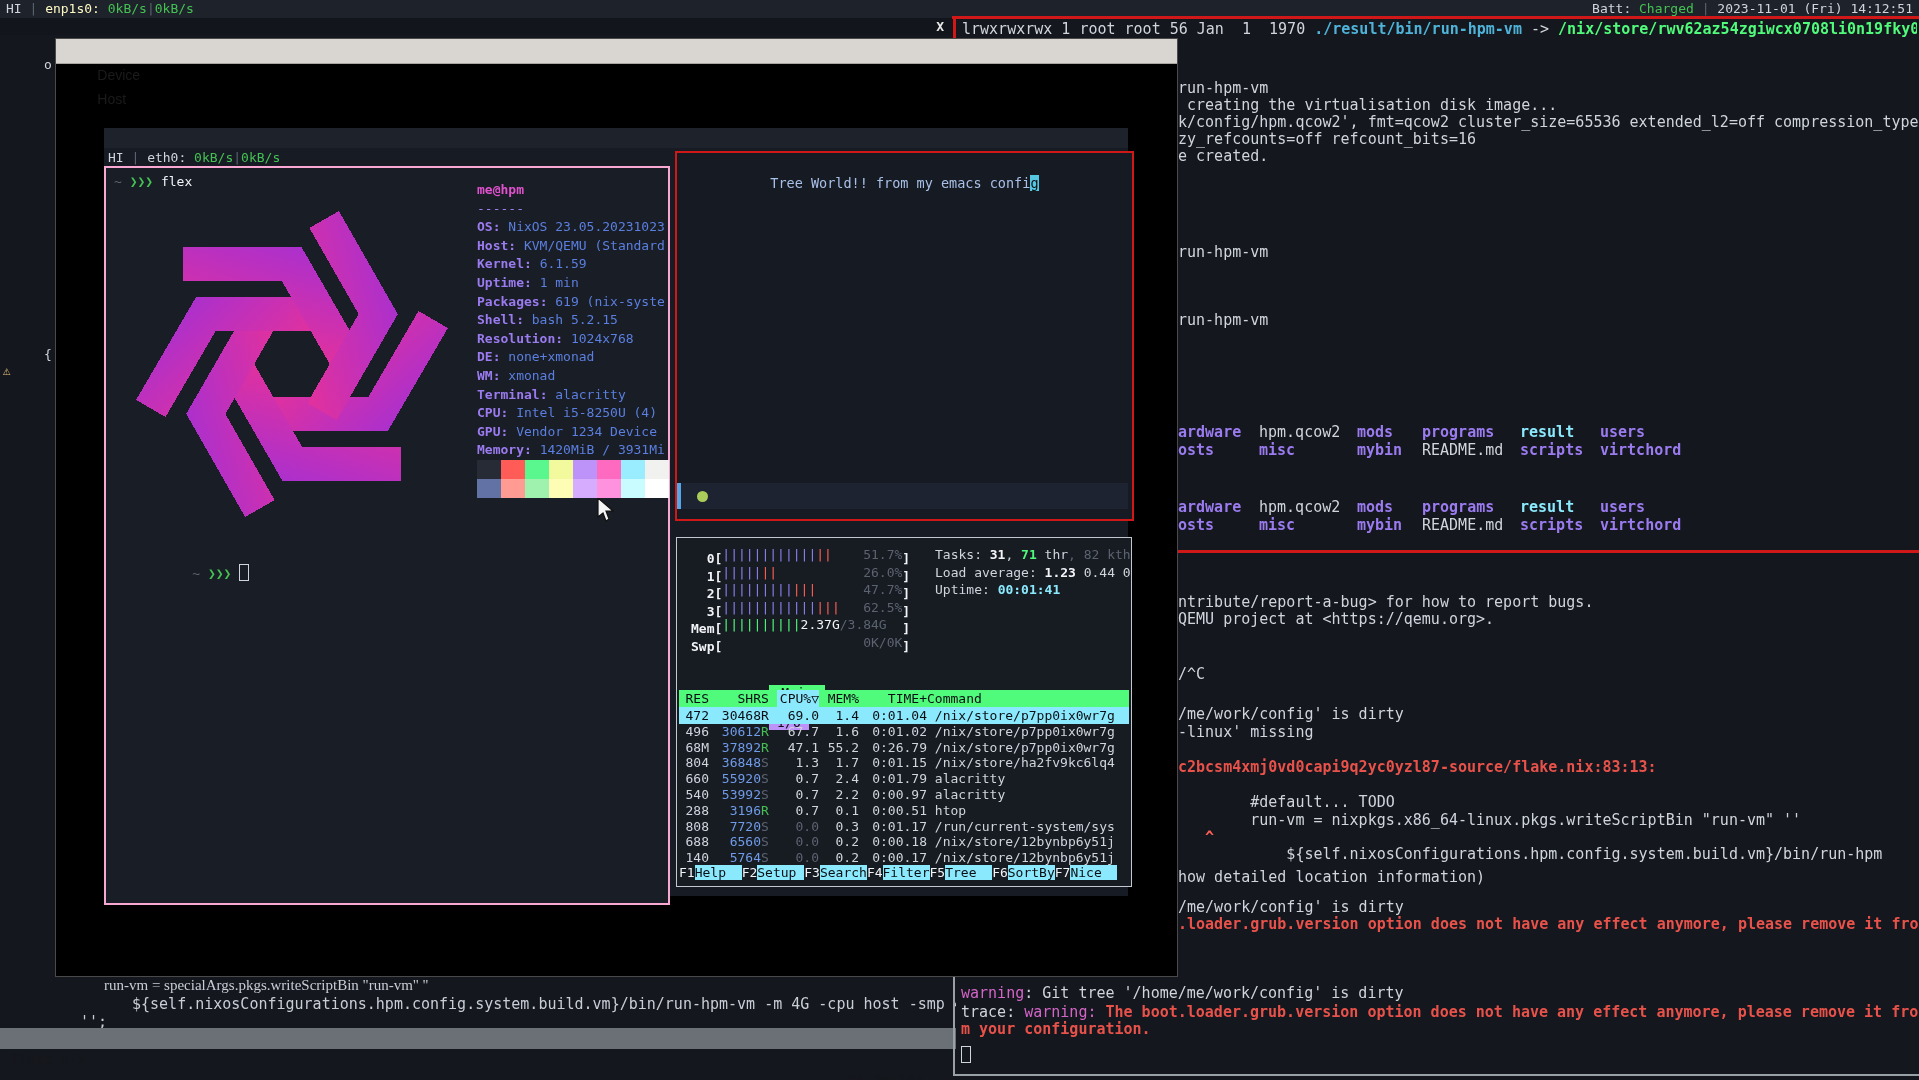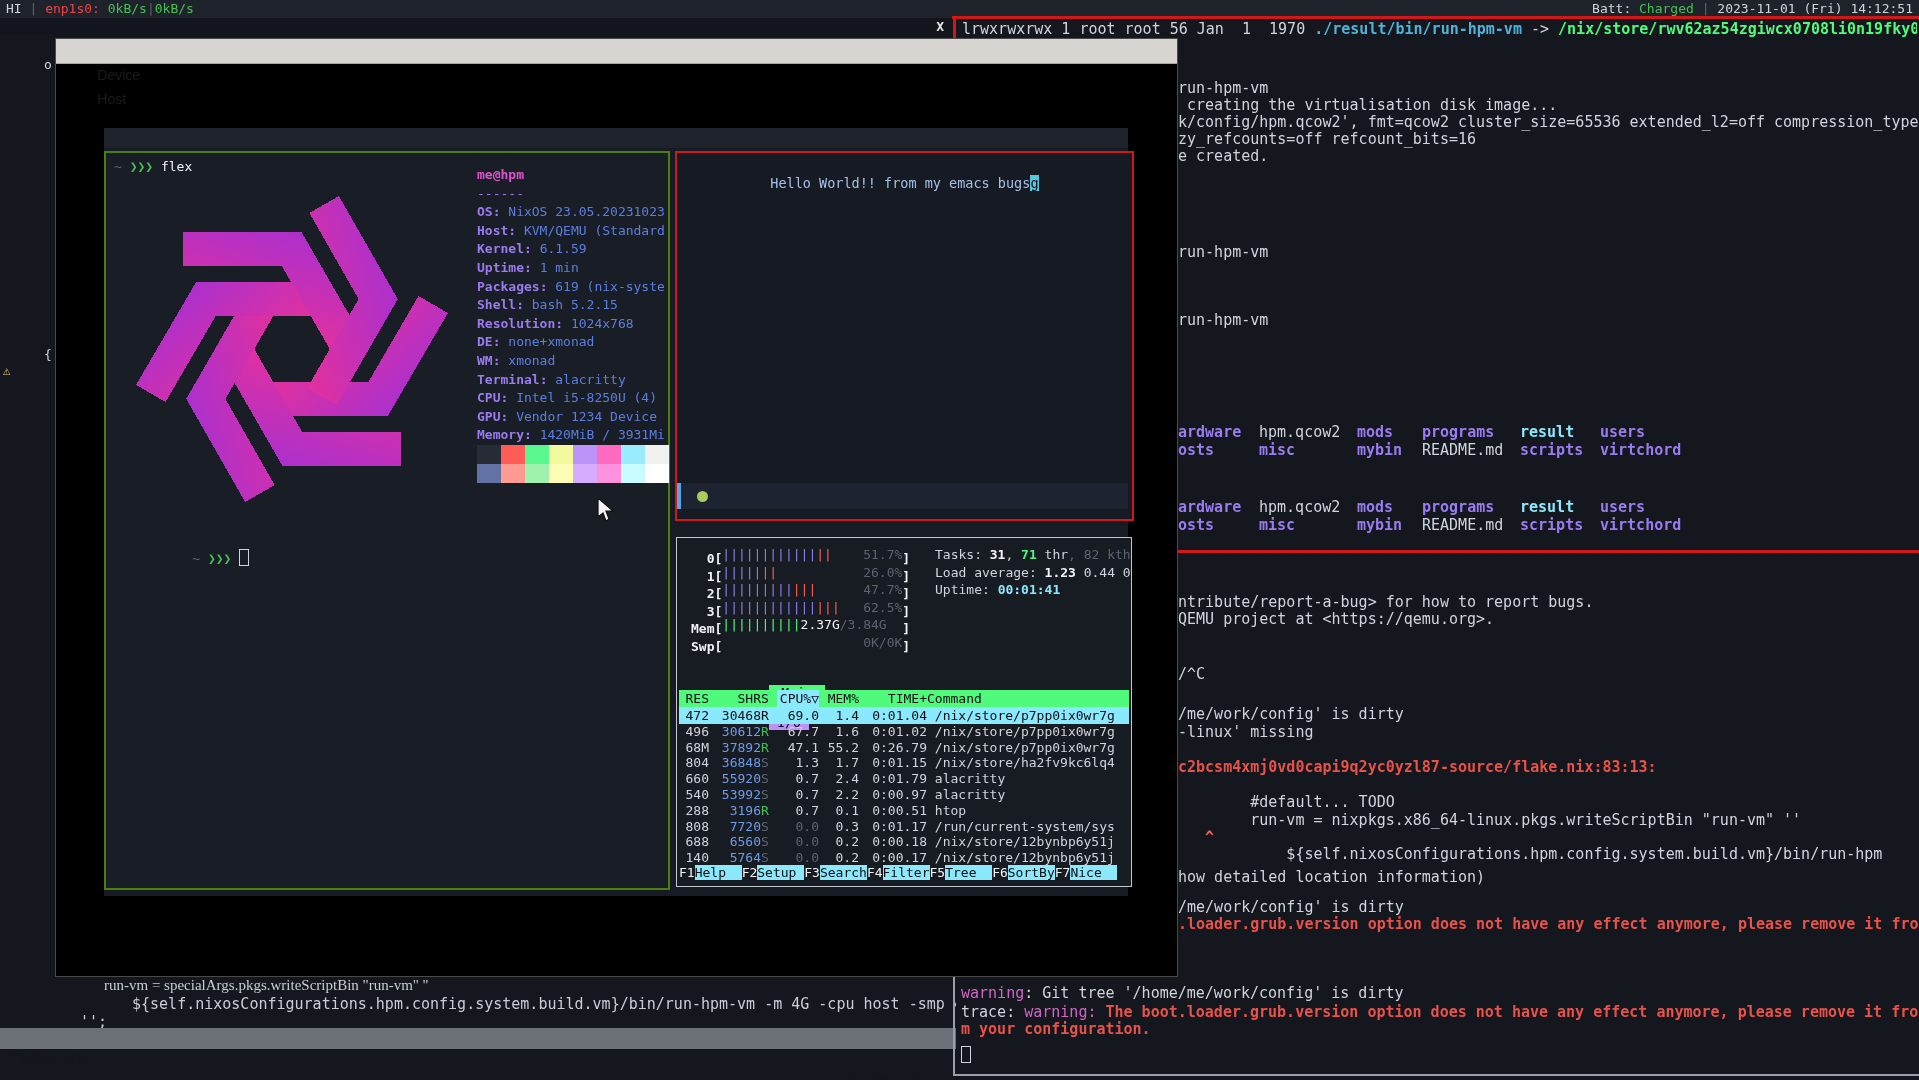--- a/index.html
+++ b/index.html
@@ -30,42 +30,42 @@
   #rp-clip{left:956px;top:18px;width:963px;height:1062px;overflow:hidden;}
 
   
   #qemu{left:55px;top:38px;width:1121px;height:937px;background:#000;border:1px solid #4a4a4a;z-index:10;}
   #qemu-menubar{left:0;top:0;width:100%;height:24px;background:#d9d5d0;border-bottom:1px solid #aaa6a1;
                 color:#1b1b1b;font-size:14px;line-height:24px;}
   #qemu-menubar span{margin-left:18px;}
   #vm{left:48px;top:89px;width:1024px;height:768px;background:#171b23;}
   #vm-bar{left:0;top:0;width:1024px;height:20px;background:#1e222a;font-size:13px;line-height:20px;}
 
-  #term-box{left:0;top:23px;width:562px;height:735px;border:2px solid #4d7c0f;background:#191d25;}
+  #term-box{left:0;top:38px;width:562px;height:735px;border:2px solid #f9a8d4;background:#191d25;}
   #emacs-box{left:571px;top:23px;width:455px;height:366px;border:2px solid #d01818;background:#161a22;}
   #emacs-modeline{left:0px;bottom:10px;width:451px;height:26px;background:#1d2330;line-height:26px;}
   #htop-box{left:572px;top:409px;width:454px;height:348px;border:1px solid #c3c7cf;background:#171b22;
             font-size:13px;}
   .htop-line{line-height:17px;}
   .hcell{display:inline-block;}
   .sel{background:#8be9fd;color:#0b0e13;}
   .hdr{background:#50fa7b;color:#0b0e13;}
   .fkey-name{background:#8be9fd;color:#0b0e13;}
 
   .swatch{display:inline-block;width:24px;height:19px;}
   .cursor-hollow{display:inline-block;width:8px;height:15px;border:1px solid #d0d4dc;vertical-align:text-bottom;}
   .block-cursor{background:#56c7e0;color:#0b0e13;}
 </style>
 </head>
 <body>
 
 <div id="screen">
 
   <div class="abs" id="topbar">
-    <span class="abs" id="topbar-left"><span style="color: rgb(208, 212, 220);">HI </span><span style="color: rgb(92, 99, 112);">| </span><span style="color: #ef4444;">enp1s0: </span><span style="color: rgb(69, 193, 83);">0kB/s</span><span style="color: rgb(92, 99, 112);">|</span><span style="color: rgb(69, 193, 83);">0kB/s</span></span>
+    <span class="abs" id="topbar-left"><span style="color: rgb(208, 212, 220);">HI </span><span style="color: rgb(92, 99, 112);">| </span><span style="color: #fef9c3;">enp1s0: </span><span style="color: rgb(69, 193, 83);">0kB/s</span><span style="color: rgb(92, 99, 112);">|</span><span style="color: rgb(69, 193, 83);">0kB/s</span></span>
     <span class="abs" id="topbar-right"><span style="color: rgb(208, 212, 220);">Batt: </span><span style="color: rgb(69, 193, 83);">Charged</span><span style="color: rgb(92, 99, 112);"> | </span><span style="color: rgb(208, 212, 220);">2023-11-01 (Fri) 14:12:51</span></span>
   </div>
 
   <div class="abs" id="tabrow">
     <span class="tab active">flake.nix</span>
     <span class="tab">b/main.nix</span>
     <span class="tab">b/hpm.nix</span>
     <span class="tab">u/m/default.nix</span>
     <span class="tab">p/ssh.nix</span>
     <span class="tab">p/bash.nix</span>
@@ -130,21 +130,21 @@
         <div id="fetch-block"><div class="abs" style="left: 371px; top: 14px; color: rgb(224, 82, 206); font-weight: bold;">me@hpm</div><div class="abs" style="left: 371px; top: 32.6px; color: rgb(155, 123, 240);">------</div><div class="abs" style="left: 371px; top: 51.2px;"><span style="color: rgb(155, 123, 240); font-weight: bold;">OS</span><span style="color: rgb(155, 123, 240); font-weight: bold;">: </span><span style="color: rgb(91, 127, 224);">NixOS 23.05.20231023</span></div><div class="abs" style="left: 371px; top: 69.8px;"><span style="color: rgb(155, 123, 240); font-weight: bold;">Host</span><span style="color: rgb(155, 123, 240); font-weight: bold;">: </span><span style="color: rgb(91, 127, 224);">KVM/QEMU (Standard</span></div><div class="abs" style="left: 371px; top: 88.4px;"><span style="color: rgb(155, 123, 240); font-weight: bold;">Kernel</span><span style="color: rgb(155, 123, 240); font-weight: bold;">: </span><span style="color: rgb(91, 127, 224);">6.1.59</span></div><div class="abs" style="left: 371px; top: 107px;"><span style="color: rgb(155, 123, 240); font-weight: bold;">Uptime</span><span style="color: rgb(155, 123, 240); font-weight: bold;">: </span><span style="color: rgb(91, 127, 224);">1 min</span></div><div class="abs" style="left: 371px; top: 125.6px;"><span style="color: rgb(155, 123, 240); font-weight: bold;">Packages</span><span style="color: rgb(155, 123, 240); font-weight: bold;">: </span><span style="color: rgb(91, 127, 224);">619 (nix-syste</span></div><div class="abs" style="left: 371px; top: 144.2px;"><span style="color: rgb(155, 123, 240); font-weight: bold;">Shell</span><span style="color: rgb(155, 123, 240); font-weight: bold;">: </span><span style="color: rgb(91, 127, 224);">bash 5.2.15</span></div><div class="abs" style="left: 371px; top: 162.8px;"><span style="color: rgb(155, 123, 240); font-weight: bold;">Resolution</span><span style="color: rgb(155, 123, 240); font-weight: bold;">: </span><span style="color: rgb(91, 127, 224);">1024x768</span></div><div class="abs" style="left: 371px; top: 181.4px;"><span style="color: rgb(155, 123, 240); font-weight: bold;">DE</span><span style="color: rgb(155, 123, 240); font-weight: bold;">: </span><span style="color: rgb(91, 127, 224);">none+xmonad</span></div><div class="abs" style="left: 371px; top: 200px;"><span style="color: rgb(155, 123, 240); font-weight: bold;">WM</span><span style="color: rgb(155, 123, 240); font-weight: bold;">: </span><span style="color: rgb(91, 127, 224);">xmonad</span></div><div class="abs" style="left: 371px; top: 218.6px;"><span style="color: rgb(155, 123, 240); font-weight: bold;">Terminal</span><span style="color: rgb(155, 123, 240); font-weight: bold;">: </span><span style="color: rgb(91, 127, 224);">alacritty</span></div><div class="abs" style="left: 371px; top: 237.2px;"><span style="color: rgb(155, 123, 240); font-weight: bold;">CPU</span><span style="color: rgb(155, 123, 240); font-weight: bold;">: </span><span style="color: rgb(91, 127, 224);">Intel i5-8250U (4)</span></div><div class="abs" style="left: 371px; top: 255.8px;"><span style="color: rgb(155, 123, 240); font-weight: bold;">GPU</span><span style="color: rgb(155, 123, 240); font-weight: bold;">: </span><span style="color: rgb(91, 127, 224);">Vendor 1234 Device</span></div><div class="abs" style="left: 371px; top: 274.4px;"><span style="color: rgb(155, 123, 240); font-weight: bold;">Memory</span><span style="color: rgb(155, 123, 240); font-weight: bold;">: </span><span style="color: rgb(91, 127, 224);">1420MiB / 3931Mi</span></div></div>
         <div id="palette"><div class="abs" style="left: 371px; top: 292px;"><span class="swatch" style="background: rgb(38, 43, 53);"></span><span class="swatch" style="background: rgb(255, 92, 87);"></span><span class="swatch" style="background: rgb(90, 247, 142);"></span><span class="swatch" style="background: rgb(243, 249, 157);"></span><span class="swatch" style="background: rgb(189, 147, 249);"></span><span class="swatch" style="background: rgb(255, 106, 193);"></span><span class="swatch" style="background: rgb(154, 237, 254);"></span><span class="swatch" style="background: rgb(241, 241, 240);"></span></div><div class="abs" style="left: 371px; top: 311px;"><span class="swatch" style="background: rgb(98, 114, 164);"></span><span class="swatch" style="background: rgb(255, 155, 147);"></span><span class="swatch" style="background: rgb(159, 242, 173);"></span><span class="swatch" style="background: rgb(253, 253, 181);"></span><span class="swatch" style="background: rgb(214, 172, 255);"></span><span class="swatch" style="background: rgb(255, 146, 223);"></span><span class="swatch" style="background: rgb(200, 252, 255);"></span><span class="swatch" style="background: rgb(255, 255, 255);"></span></div></div>
         <div class="abs" style="left:8px;top:381px">
           <span><span style="color: rgb(92, 99, 112);">~ </span><span style="color: rgb(69, 193, 83);">❯❯❯ </span></span><span class="cursor-hollow"></span>
         </div>
       </div>
 
       
       <div class="abs" id="emacs-box">
         <div class="abs" style="left:12px;top:6px;color:#a8c0e8;font-size:13.5px">
-          <span>Hello World!! from my emacs bugs</span><span class="block-cursor">g</span>
+          <span>Tree World!! from my emacs confi</span><span class="block-cursor">g</span>
         </div>
         <div class="abs" id="emacs-modeline">
           <span class="abs" style="left:0;top:0;width:4px;height:26px;background:#57a6e8"></span>
           <span class="abs" style="left:20px;top:8px;width:11px;height:11px;border-radius:50%;background:#a9cc5a"></span>
           <span class="abs" style="left:48px;color:#8a93a5">34</span>
           <span class="abs" style="left:80px;color:#ccd2de;font-weight:bold">*scratch*</span>
           <span class="abs" style="left:170px;color:#8a93a5">1:33 All</span>
           <span class="abs" style="right:28px;color:#5aa7e8;font-weight:bold">Fundamental</span>
         </div>
       </div>

